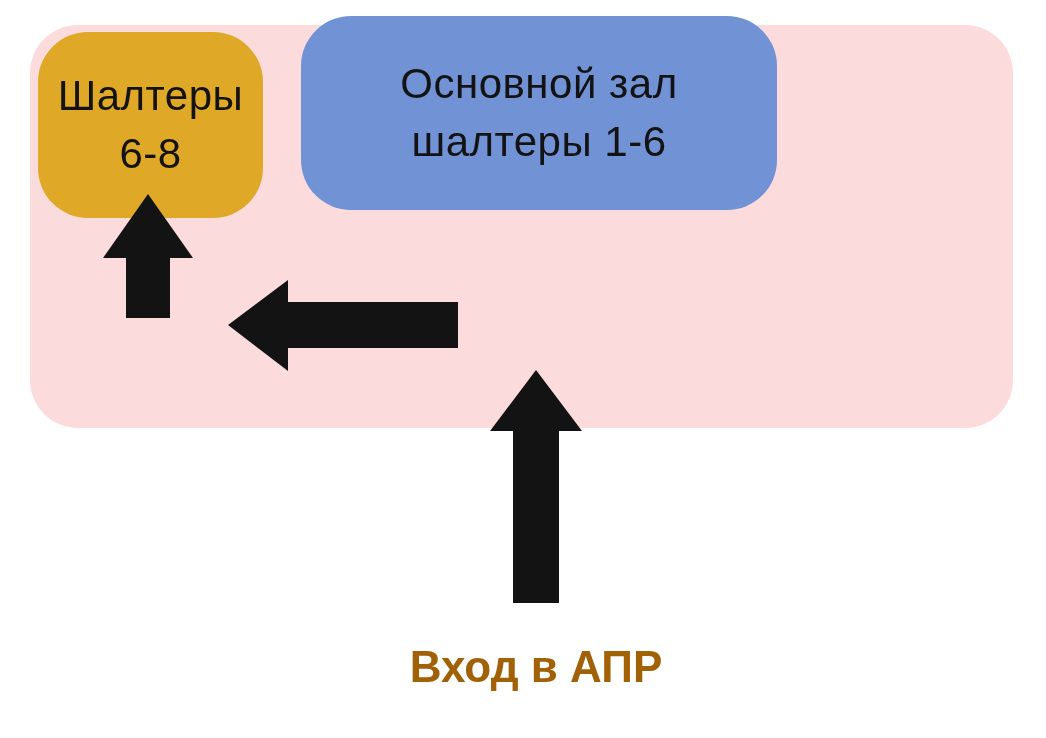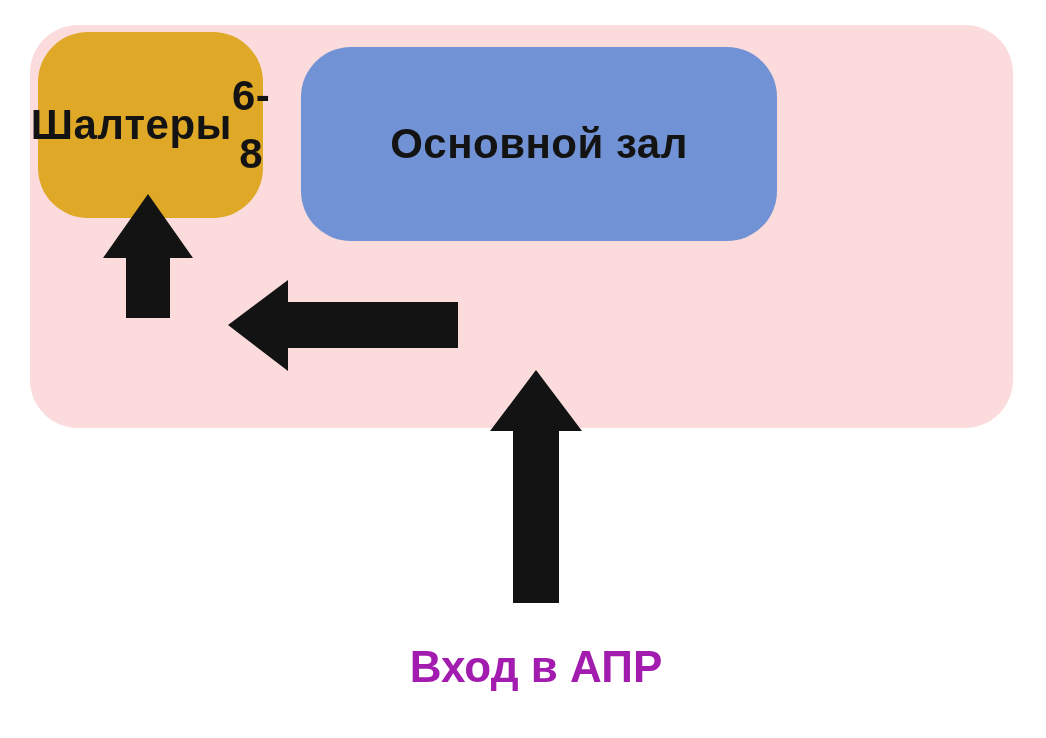--- a/index.html
+++ b/index.html
@@ -20,82 +20,83 @@
     left: 30px;
     top: 25px;
     width: 983px;
     height: 403px;
     background: #fbdbdb;
     border-radius: 48px;
   }
   .zone-box {
     position: absolute;
     display: flex;
-    flex-direction: row;
+    flex-direction: column;
     align-items: center;
     justify-content: center;
     text-align: center;
     color: #131313;
-    font-weight: 700;
+    font-weight: 400;
   }
   .zone-box .line {
     display: block;
     font-size: 42px;
     line-height: 58px;
     letter-spacing: 0.5px;
   }
   .counters-box {
     left: 38px;
     top: 32px;
     width: 225px;
     height: 186px;
     background: #dfa827;
     border-radius: 50px;
   }
   .main-hall-box {
     left: 301px;
-    top: 47px;
+    top: 16px;
     width: 476px;
     height: 194px;
     background: #7193d6;
     border-radius: 50px;
   }
   .arrows-layer {
     position: absolute;
     left: 0;
     top: 0;
     width: 1046px;
     height: 738px;
     pointer-events: none;
   }
   .entrance-label {
     position: absolute;
     left: 536px;
     top: 642px;
     transform: translateX(-50%);
     font-size: 44px;
     font-weight: 700;
-    color: #a21caf;
+    color: #a16207;
     white-space: nowrap;
   }
 </style>
 </head>
 <body>
 
 <div class="canvas">
 
   <div class="hall-area"></div>
 
   <div class="zone-box counters-box">
     <span class="line">Шалтеры</span>
     <span class="line">6-8</span>
   </div>
 
   <div class="zone-box main-hall-box">
     <span class="line">Основной зал</span>
+    <span class="line">шалтеры 1-6</span>
   </div>
 
   <svg class="arrows-layer" viewBox="0 0 1046 738" xmlns="http://www.w3.org/2000/svg">
     <polygon points="148,194 193,258 170,258 170,318 126,318 126,258 103,258" fill="#131313"></polygon>
     <polygon points="228,325 288,280 288,302 458,302 458,348 288,348 288,371" fill="#131313"></polygon>
     <polygon points="536,370 582,431 559,431 559,603 513,603 513,431 490,431" fill="#131313"></polygon>
   </svg>
 
   <div class="entrance-label">Вход в АПР</div>
 

